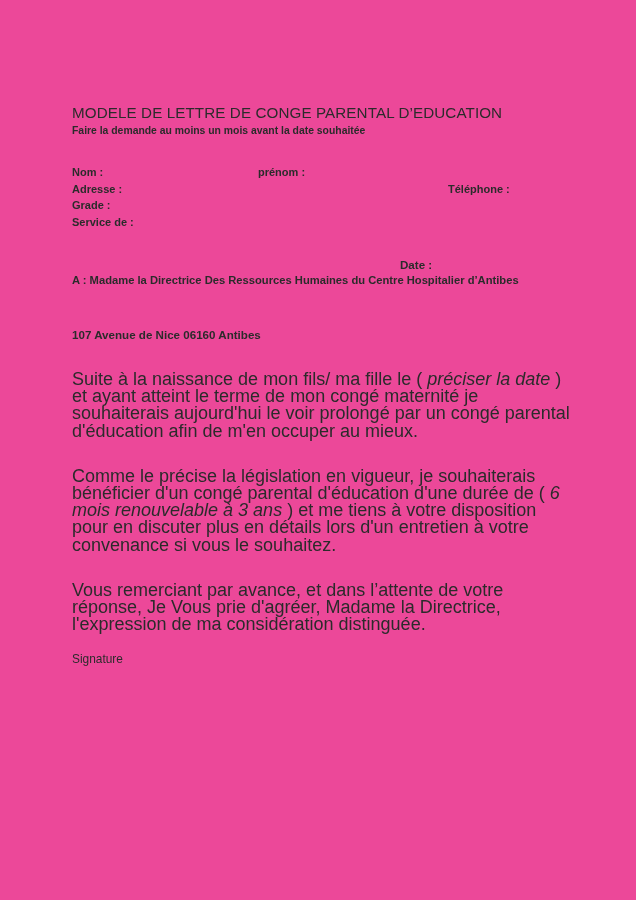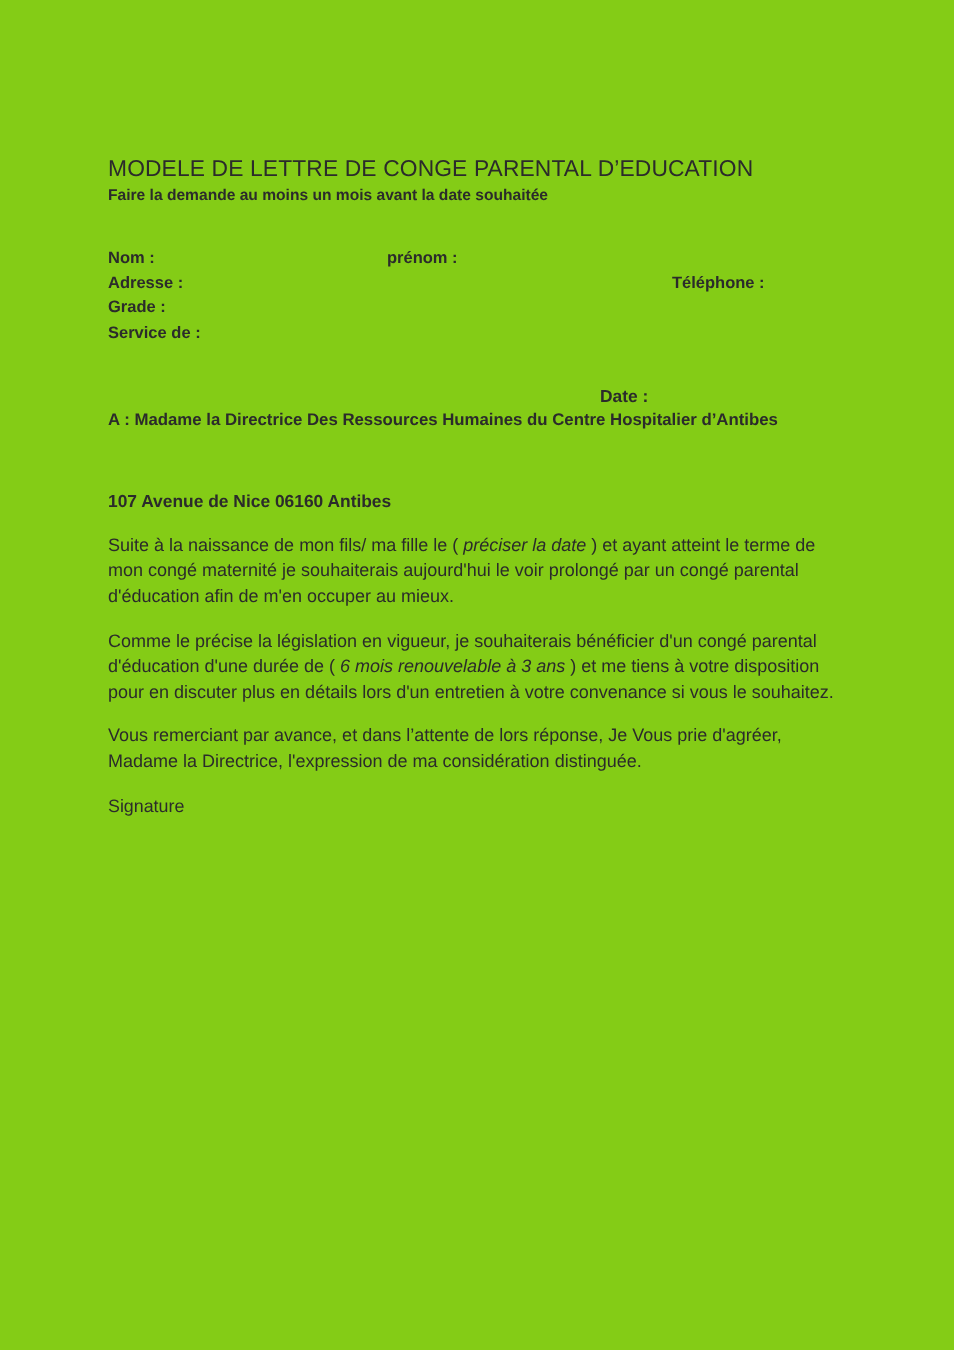--- a/index.html
+++ b/index.html
@@ -15,21 +15,21 @@
     font-family: "Liberation Sans", sans-serif;
     color: #2b2b2b;
     -webkit-font-smoothing: antialiased;
   }
   .page {
     position: absolute;
     left: 0;
     top: 0;
     width: 636px;
     height: 900px;
-    background: #84cc16;
+    background: #ec4899;
     overflow: hidden;
   }
   .content {
     position: absolute;
     left: 72px;
     top: 103px;
     width: 500px;
   }
 
   
@@ -111,22 +111,22 @@
   }
   .salutation {
     font-size: 11.8px;
     font-weight: 400;
     line-height: 16px;
   }
 
   
   .body-par {
     width: 498px;
-    margin-top: 12px;
-    font-size: 12px;
+    margin-top: 28px;
+    font-size: 18px;
     font-weight: 400;
     line-height: 17.2px;
     text-align: left;
   }
   .body-par em {
     font-style: italic;
   }
   .signature {
     font-size: 11.9px;
     font-weight: 400;
@@ -165,18 +165,18 @@
     </div>
 
     <div class="recipient-line">A : Madame la Directrice Des Ressources Humaines du Centre Hospitalier d’Antibes</div>
     <div class="recipient-line addr">107 Avenue de Nice  06160 Antibes</div>
 
 
     <p class="body-par"><span>Suite à la naissance de mon fils/ ma fille le ( </span><em>préciser la date</em><span> ) et ayant atteint le terme de mon congé maternité je souhaiterais aujourd'hui le voir prolongé par un congé parental d'éducation afin de m'en occuper au mieux.</span></p>
 
     <p class="body-par"><span>Comme le précise la législation en vigueur, je souhaiterais bénéficier d'un congé parental d'éducation d'une durée de ( </span><em>6 mois renouvelable à 3 ans</em><span> ) et me tiens à votre disposition pour en discuter plus en détails lors d'un entretien à votre convenance si vous le souhaitez.</span></p>
 
-    <p class="body-par">Vous remerciant par avance, et dans l’attente de lors réponse, Je Vous prie d'agréer, Madame la Directrice, l'expression de ma considération distinguée.</p>
+    <p class="body-par">Vous remerciant par avance, et dans l’attente de votre réponse, Je Vous prie d'agréer, Madame la Directrice, l'expression de ma considération distinguée.</p>
 
     <div class="signature">Signature</div>
 
   </div>
 </div>
 
 </body></html>

